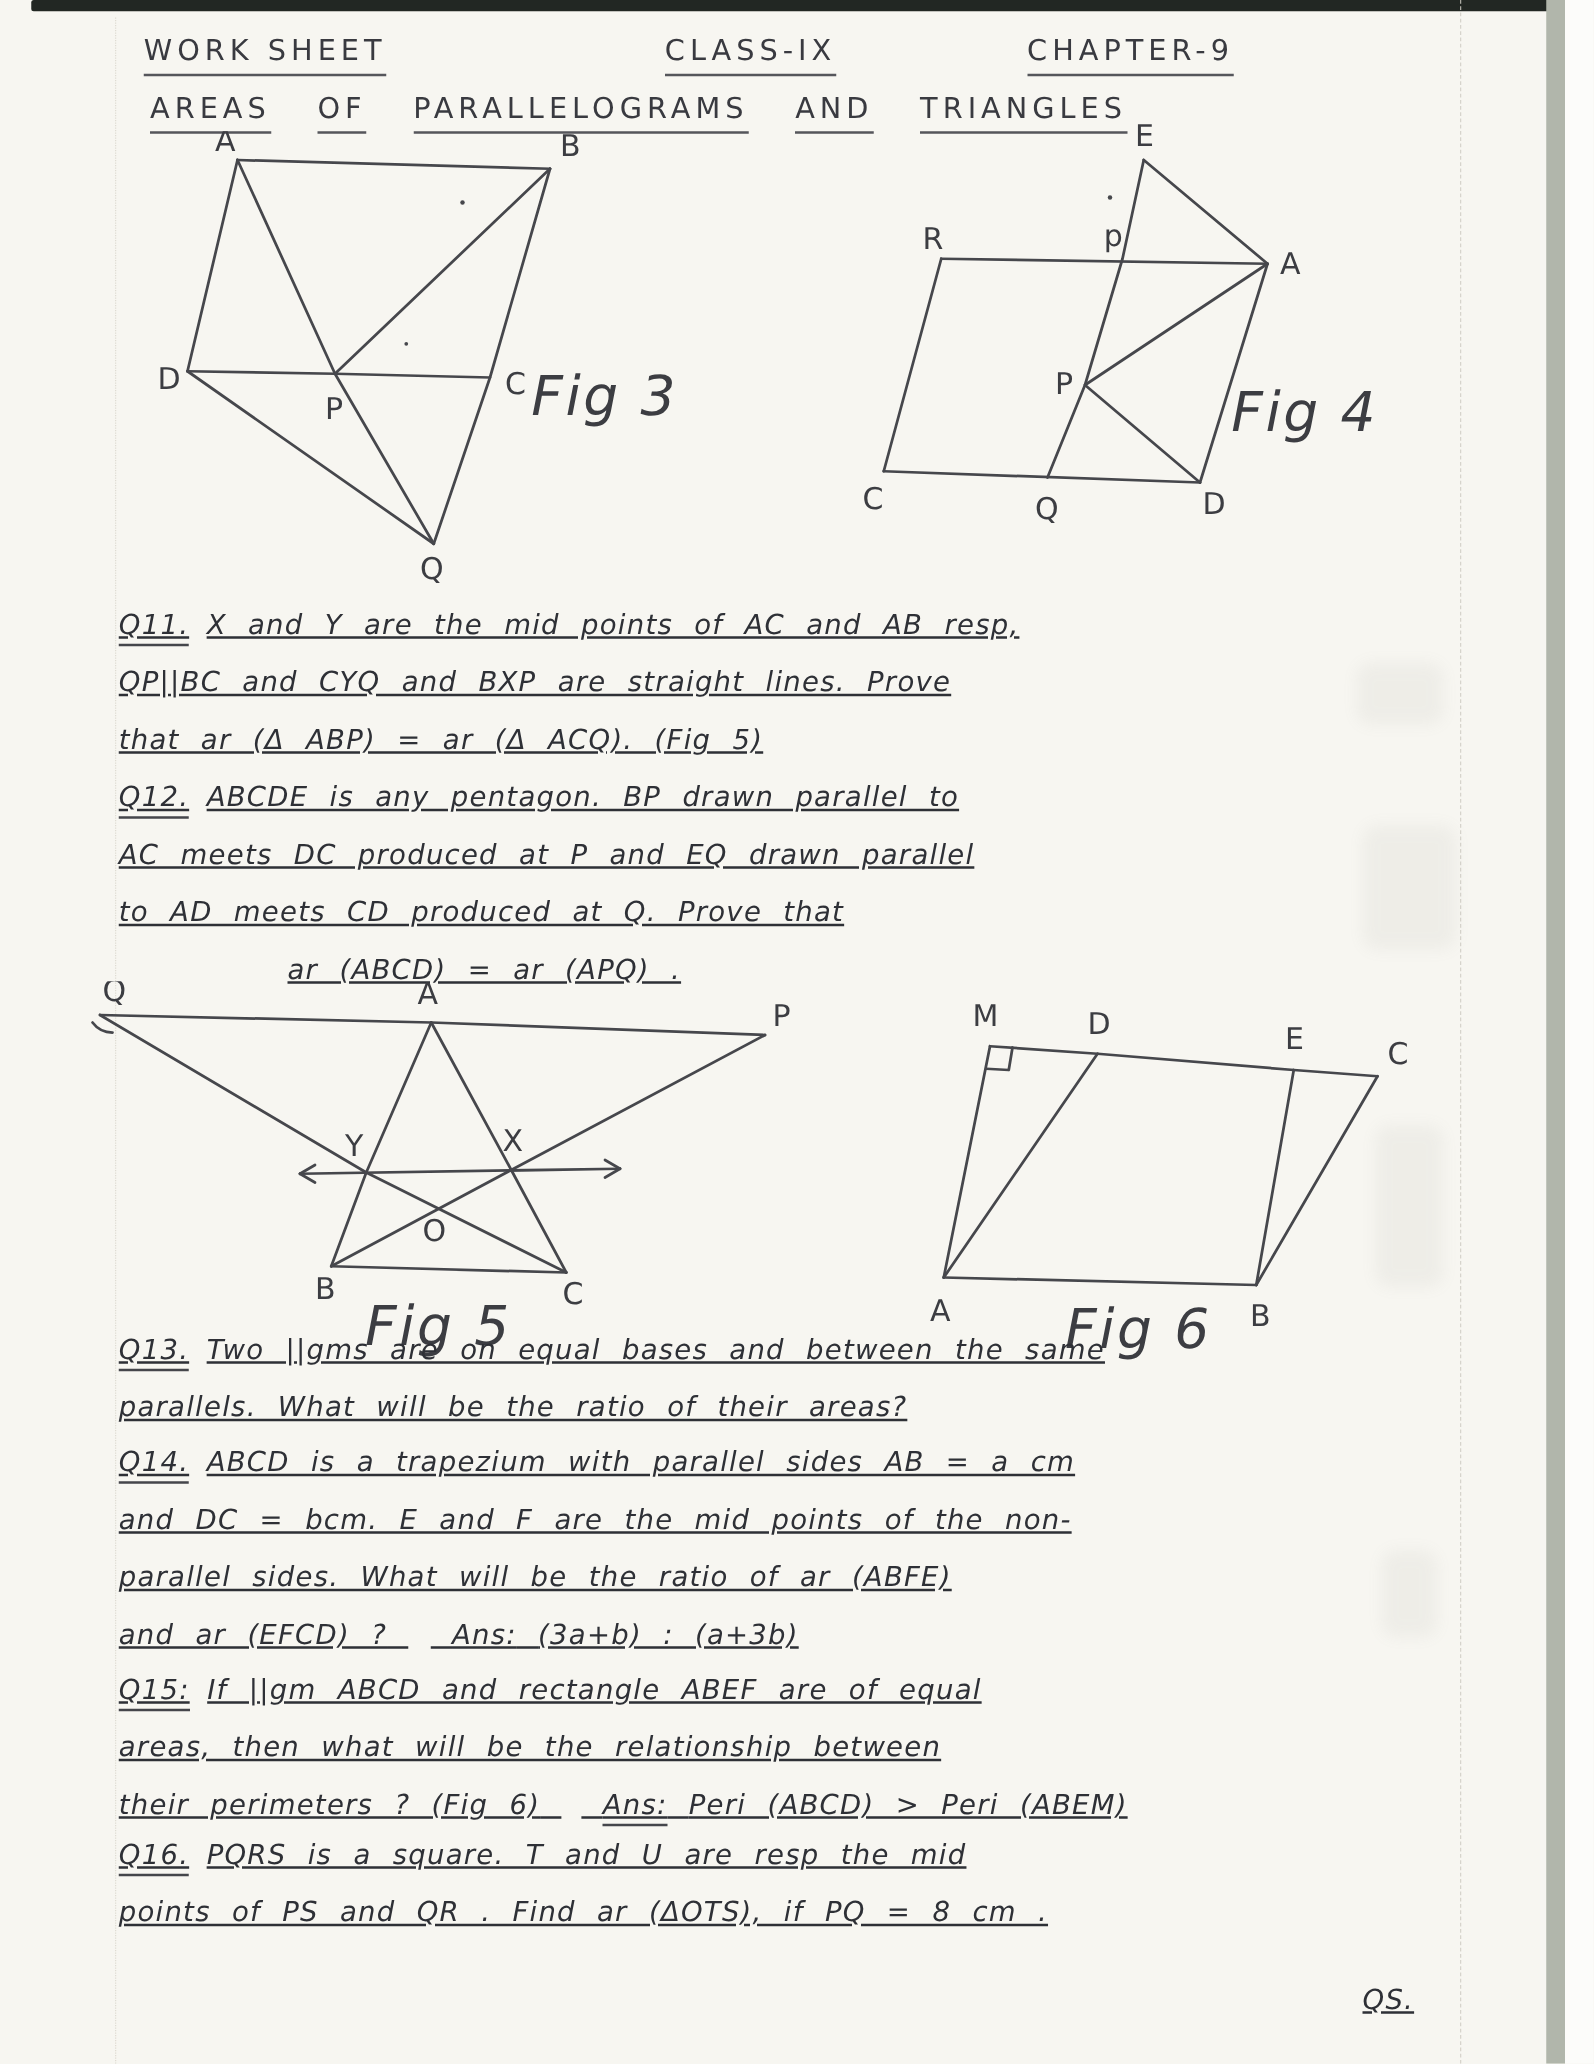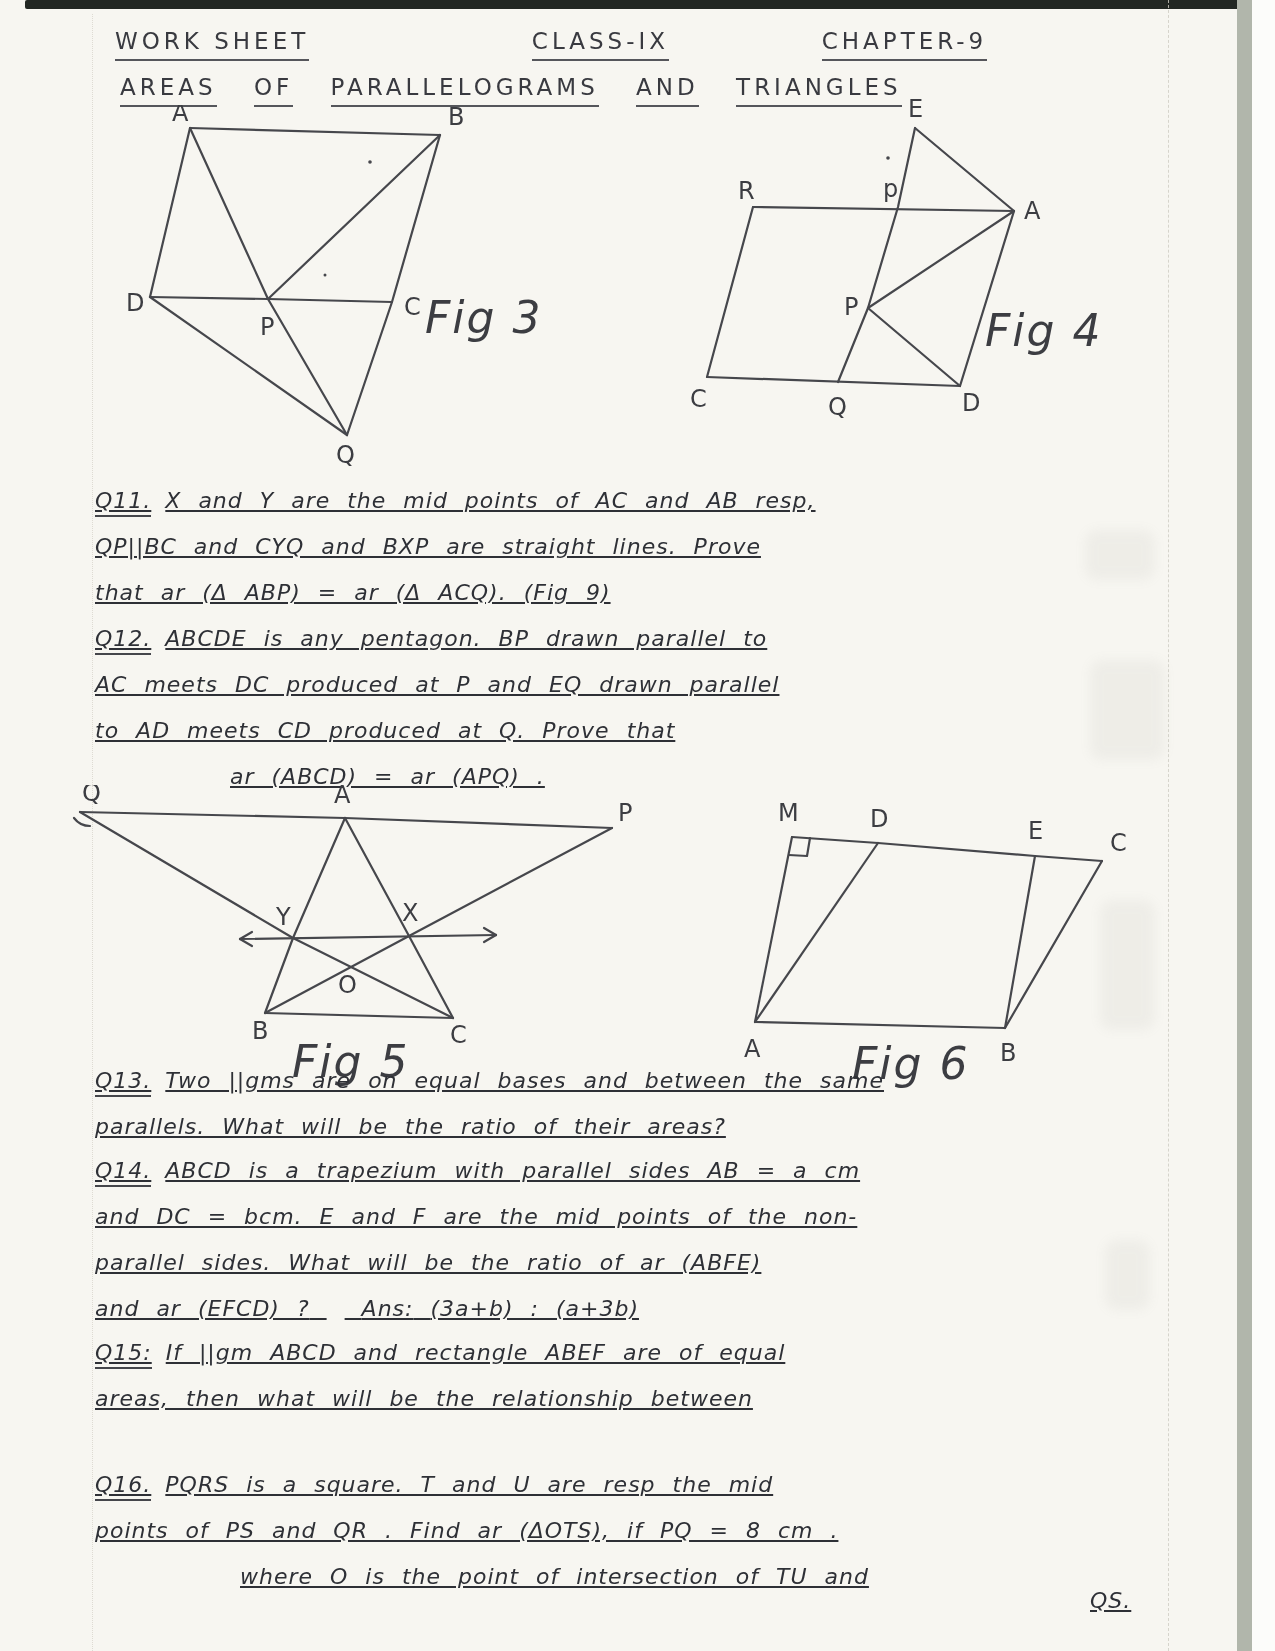--- a/index.html
+++ b/index.html
@@ -103,21 +103,21 @@
   <text x="164" y="220">P</text>
   <text x="10" y="312">C</text>
   <text x="148" y="320">Q</text>
   <text x="282" y="316">D</text>
 </svg>
 <div class="abs figcap" style="left:985px;top:305px;">Fig 4</div>
 
 <div class="abs hw qblock" style="top:478px;">
   <div><span class="qnum">Q11.</span><span>X and Y are the mid points of AC and AB resp,</span></div>
   <div>QP||BC and CYQ and BXP are straight lines. Prove</div>
-  <div>that ar (Δ ABP) = ar (Δ ACQ). (Fig 9)</div>
+  <div>that ar (Δ ABP) = ar (Δ ACQ). (Fig 5)</div>
 </div>
 
 <div class="abs hw qblock" style="top:616px;">
   <div><span class="qnum">Q12.</span><span>ABCDE is any pentagon. BP drawn parallel to</span></div>
   <div>AC meets DC produced at P and EQ drawn parallel</div>
   <div>to AD meets CD produced at Q. Prove that</div>
   <div class="indent1">ar (ABCD) = ar (APQ) .</div>
 </div>
 
 <svg style="left:60px;top:785px;" width="600" height="310" viewBox="0 0 600 310">
@@ -174,20 +174,25 @@
     <span>and ar (EFCD) ?</span>
     <span style="display:inline-block;width:18px;"></span>
     <span>Ans:</span>
     <span>(3a+b) : (a+3b)</span>
   </div>
 </div>
 
 <div class="abs hw qblock" style="top:1330px;">
   <div><span class="qnum">Q15:</span><span>If ||gm ABCD and rectangle ABEF are of equal</span></div>
   <div>areas, then what will be the relationship between</div>
+  <div>
+    <span>their perimeters ? (Fig 6)</span>
+    <span style="display:inline-block;width:16px;"></span>
+    <span class="ans-u">Ans:</span>
+    <span>Peri (ABCD) &gt; Peri (ABEM)</span>
+  </div>
 </div>
 
 <div class="abs hw qblock" style="top:1462px;">
   <div><span class="qnum">Q16.</span><span>PQRS is a square. T and U are resp the mid</span></div>
   <div>points of PS and QR . Find ar (ΔOTS), if PQ = 8 cm .</div>
-  <div class="indent2">where O is the point of intersection of TU and</div>
 </div>
 <div class="abs hw" style="left:1090px;top:1578px;">QS.</div>
 
 </body></html>

